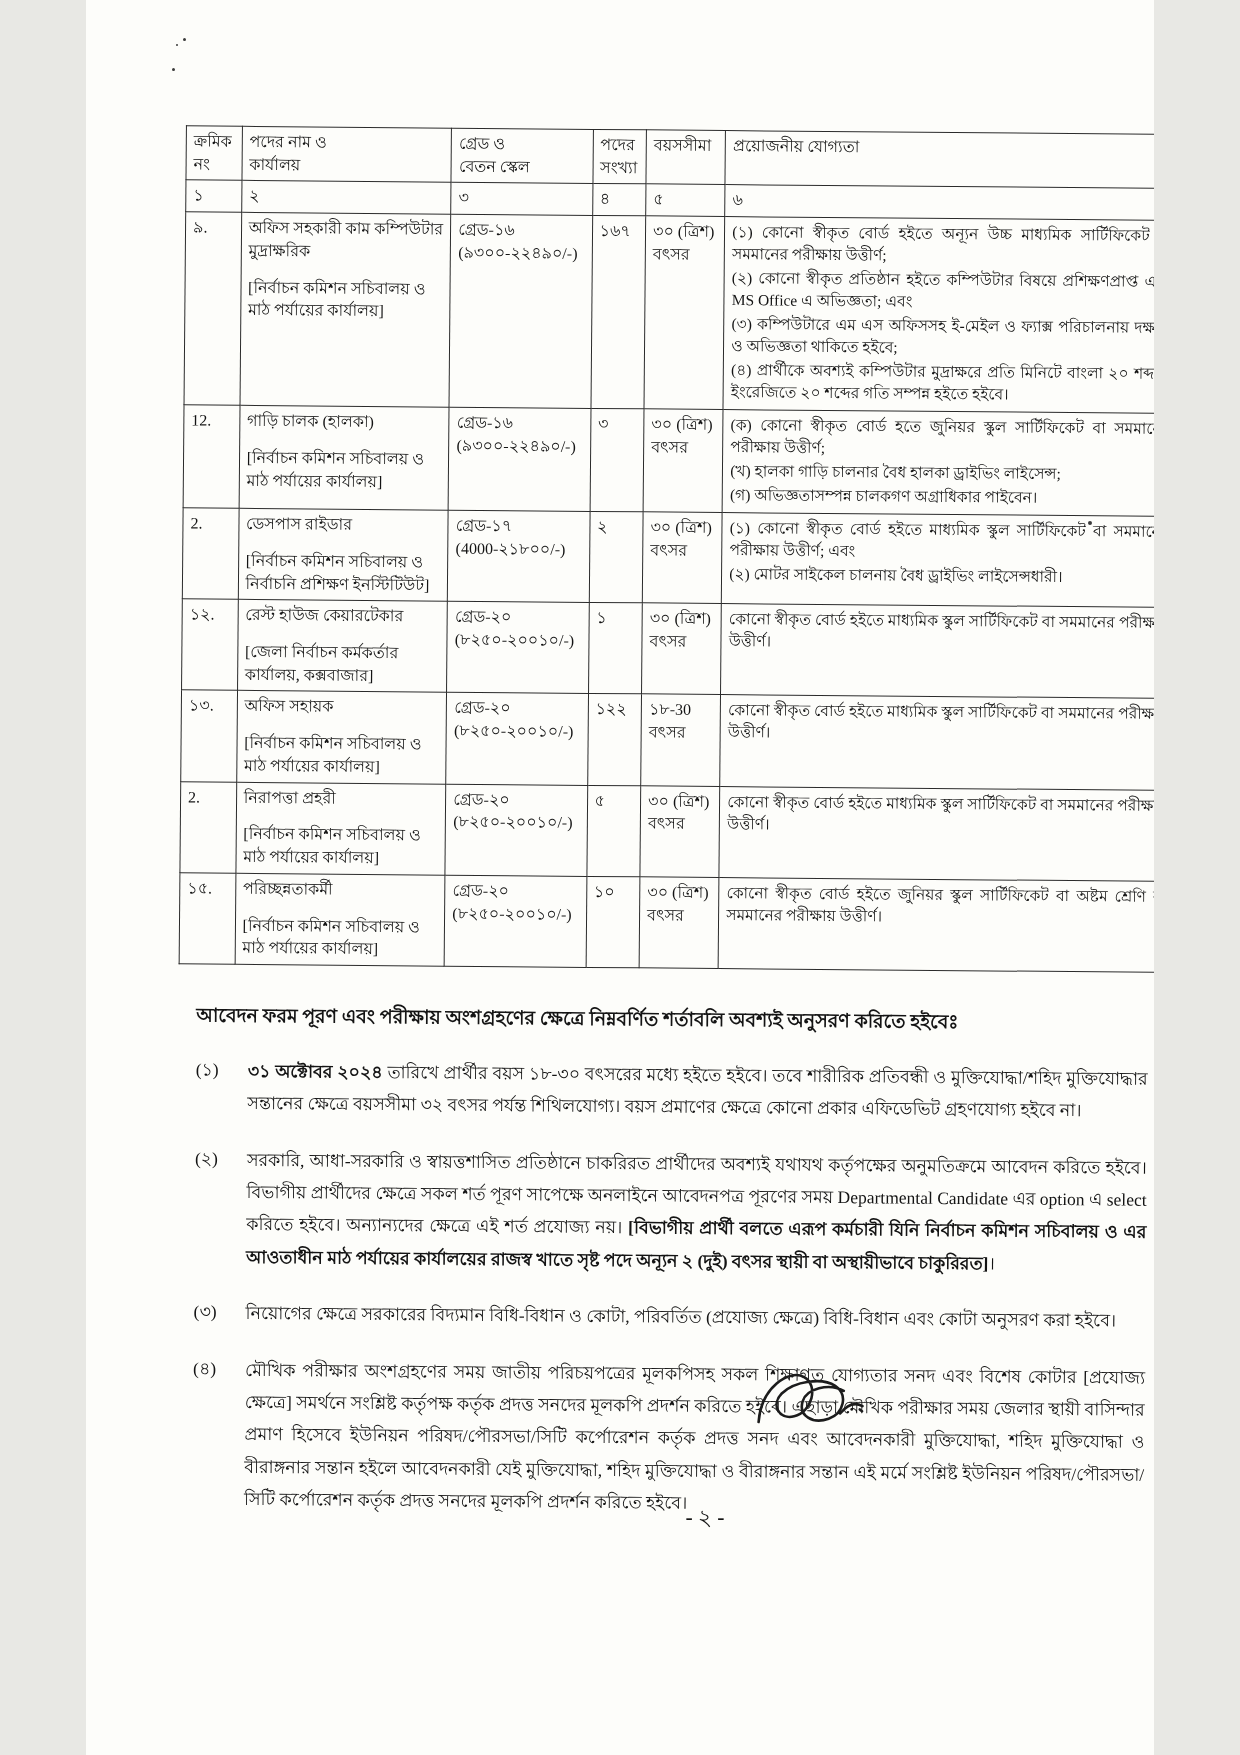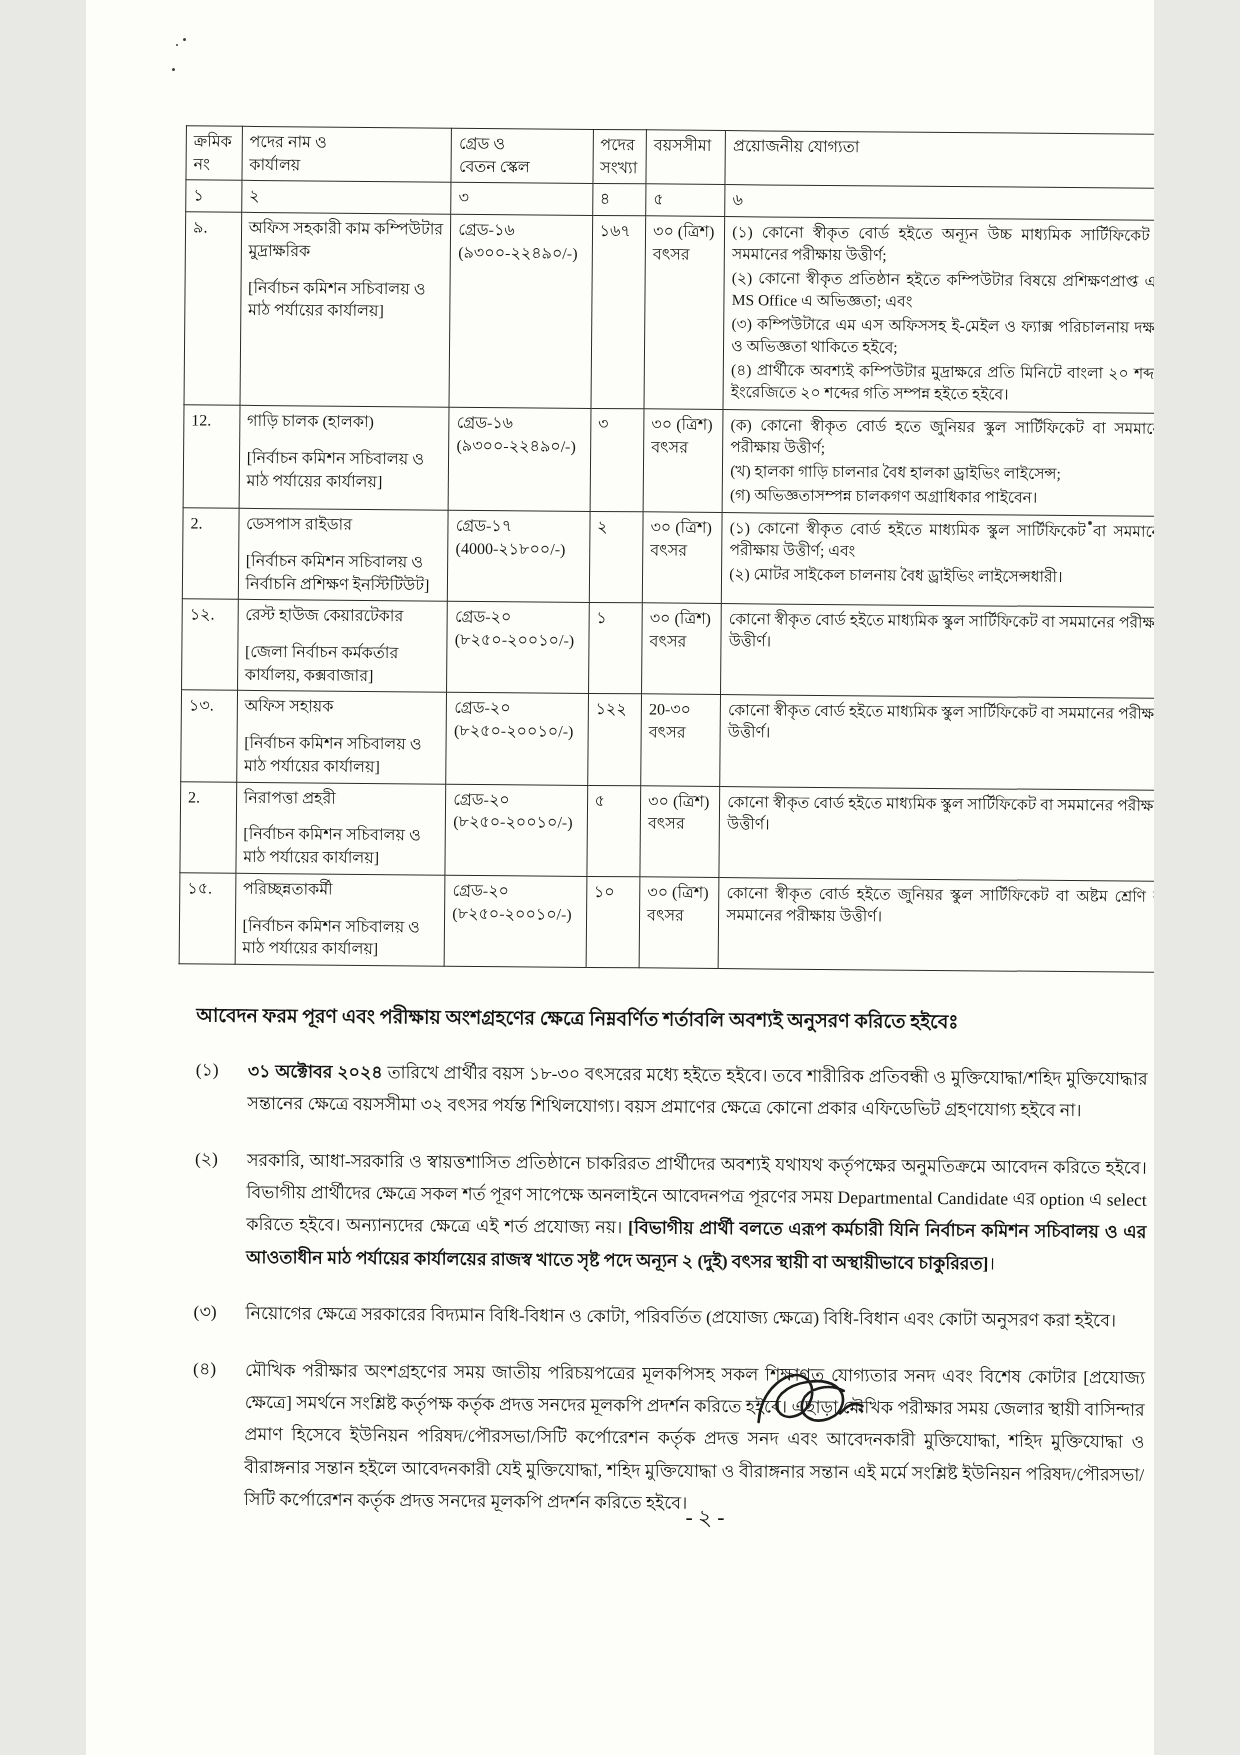--- a/index.html
+++ b/index.html
@@ -179,21 +179,21 @@
             <td class="serial">১৩.</td>
             <td>
               <div>অফিস সহায়ক</div>
               <div class="post-office">[নির্বাচন কমিশন সচিবালয় ও মাঠ পর্যায়ের কার্যালয়]</div>
             </td>
             <td class="grade">
               <div>গ্রেড-২০</div>
               <div>(৮২৫০-২০০১০/-)</div>
             </td>
             <td class="count">১২২</td>
-            <td class="age">20-৩০ বৎসর</td>
+            <td class="age">১৮-30 বৎসর</td>
             <td>
               <div class="qual-line">কোনো স্বীকৃত বোর্ড হইতে মাধ্যমিক স্কুল সার্টিফিকেট বা সমমানের পরীক্ষায় উত্তীর্ণ।</div>
             </td>
           </tr>
           <tr>
             <td class="serial">2.</td>
             <td>
               <div>নিরাপত্তা প্রহরী</div>
               <div class="post-office">[নির্বাচন কমিশন সচিবালয় ও মাঠ পর্যায়ের কার্যালয়]</div>
             </td>

